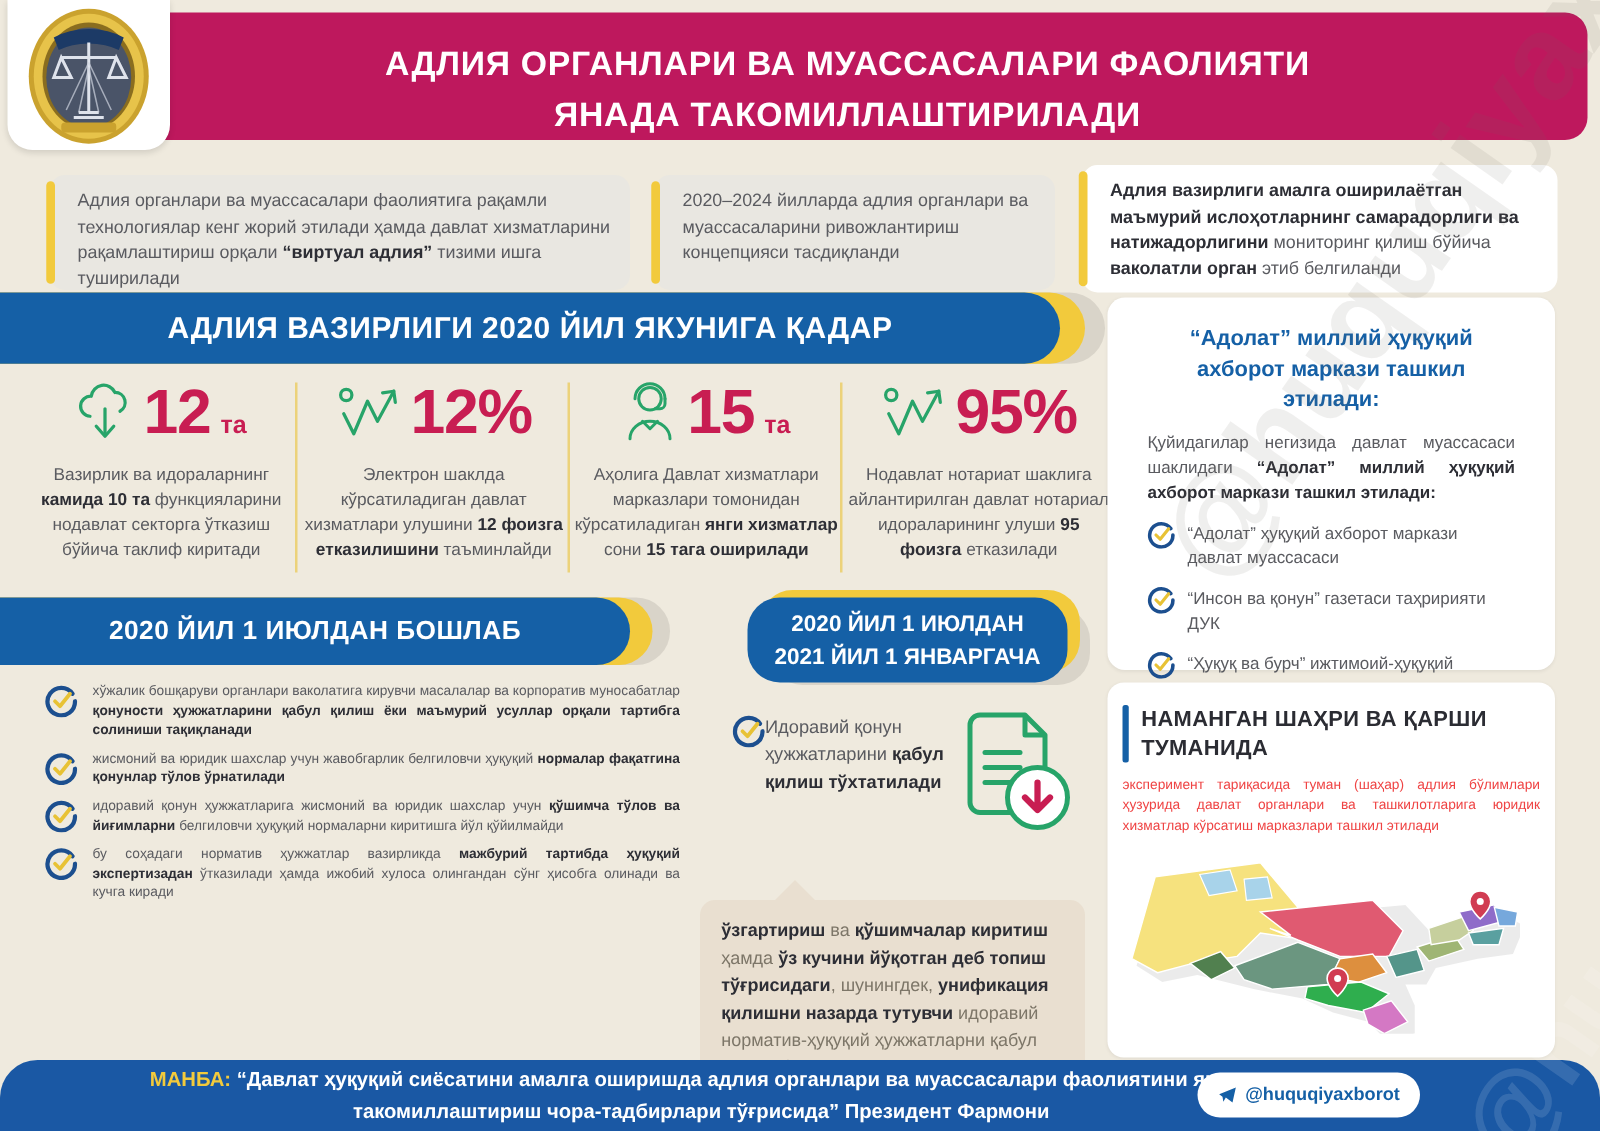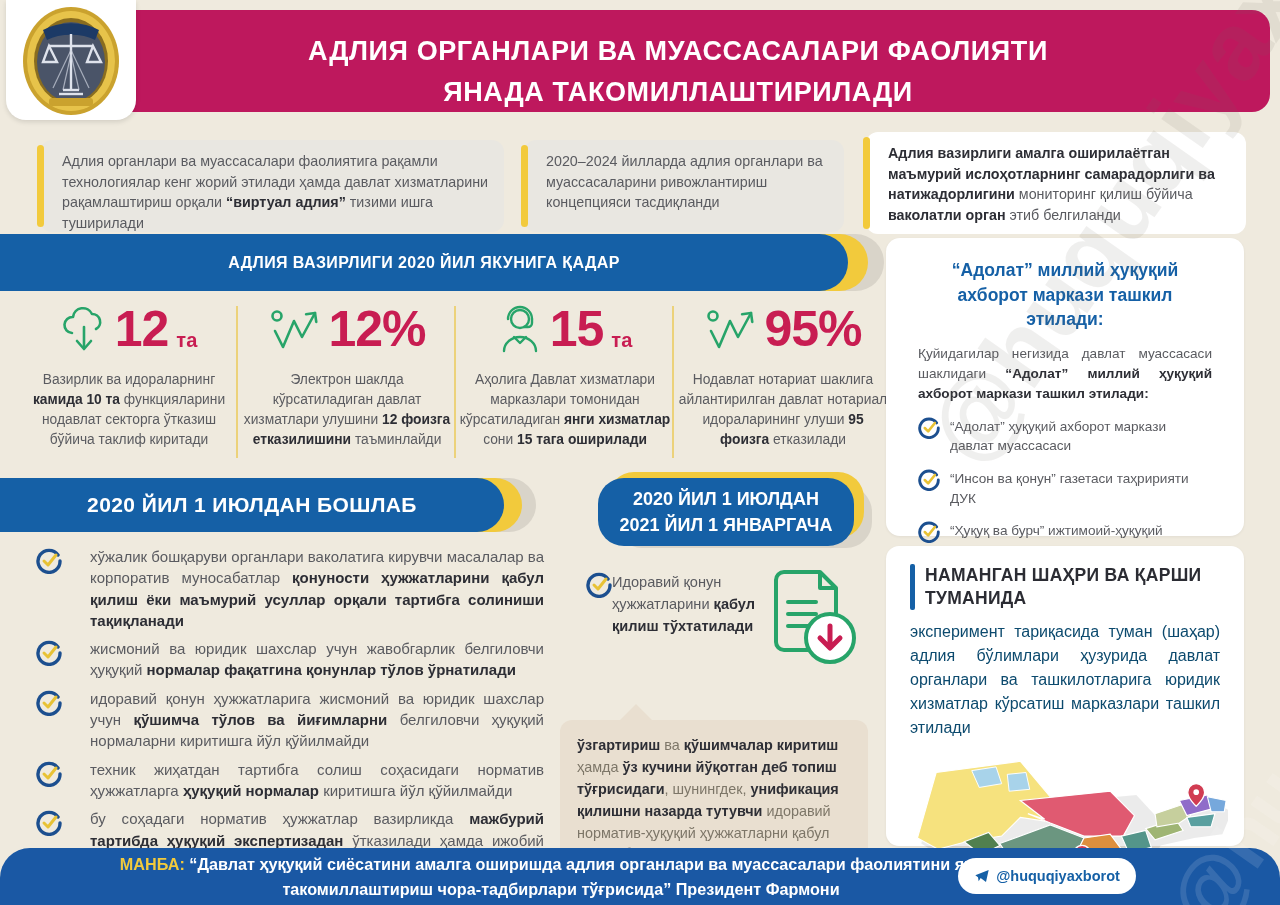--- a/index.html
+++ b/index.html
@@ -31,21 +31,21 @@
   .banner-wrap { position:absolute; }
   .banner-layer { position:absolute; top:0; left:0; height:100%; }
   .lay-gray { background:#d9d4c9; }
   .lay-yellow { background:#f2ca3c; }
   .lay-blue { background:#1560a6; display:flex; align-items:center; justify-content:center; text-align:center;
     color:#fff; font-weight:800; }
 
   .deadline-banner { left:0; top:234px; width:884px; height:57px; }
   .deadline-banner .lay-gray { width:884px; border-radius:0 29px 29px 0; }
   .deadline-banner .lay-yellow { width:868px; border-radius:0 29px 29px 0; }
-  .deadline-banner .lay-blue { width:848px; border-radius:0 29px 29px 0; font-size:16px; letter-spacing:0.4px; }
+  .deadline-banner .lay-blue { width:848px; border-radius:0 29px 29px 0; font-size:24px; letter-spacing:0.4px; }
 
   .july-banner { left:0; top:478px; width:536px; height:54px; }
   .july-banner .lay-gray { width:536px; border-radius:0 27px 27px 0; }
   .july-banner .lay-yellow { width:522px; border-radius:0 27px 27px 0; }
   .july-banner .lay-blue { width:504px; border-radius:0 27px 27px 0; font-size:21px; letter-spacing:0.4px; }
 
   .mid-banner { left:598px; top:478px; width:278px; height:68px; }
   .mid-banner .lay-gray { left:18px; top:8px; width:256px; height:62px; border-radius:26px; }
   .mid-banner .lay-yellow { left:10px; top:-6px; width:256px; height:66px; border-radius:26px; }
   .mid-banner .lay-blue { width:256px; height:68px; border-radius:26px; font-size:18px; line-height:1.45; }
@@ -61,30 +61,30 @@
   .vsep1 { left:236px; } .vsep2 { left:454px; } .vsep3 { left:672px; }
 
   
   .card { position:absolute; background:#fff; border-radius:14px; box-shadow:0 1px 3px rgba(0,0,0,0.06); z-index:2; }
   .card-adolat { left:886px; top:238px; width:358px; height:298px; padding:20px 32px; }
   .card-adolat .ctitle { color:#1560a6; font-weight:800; font-size:17.5px; line-height:1.4; text-align:center; margin-bottom:12px; }
   .card-adolat .cintro { font-size:13.6px; line-height:1.5; color:#5a5b60; text-align:justify; margin-bottom:12px; }
   .citem { display:flex; gap:10px; margin-bottom:13px; font-size:13.6px; line-height:1.45; color:#5a5b60; }
   .citem .chk { flex:0 0 22px; }
 
-  .card-nam { left:886px; top:546px; width:358px; height:300px; padding:18px 24px;border-radius:13px; }
+  .card-nam { left:886px; top:546px; width:358px; height:300px; padding:18px 12px;border-radius:13px; }
   .nam-title { display:flex; gap:10px; margin-bottom:10px; }
   .nam-bar { flex:0 0 5px; background:#1560a6; border-radius:2px; }
   .nam-title-text { font-weight:800; font-size:17.5px; line-height:1.3; color:#2b2c33; letter-spacing:0.3px; }
-  .nam-body { font-size:16px; line-height:1.5; color:#0c4a6e; text-align:justify; }
+  .nam-body { font-size:11px; line-height:1.5; color:#ef4444; text-align:justify; }
   .nam-map { margin-top:8px; }
 
   
   .jlist { position:absolute; left:36px; top:546px; width:508px; }
-  .jitem { display:flex; gap:28px; margin-bottom:7px; font-size:15px; line-height:1.42; color:#5a5b60; text-align:justify; }
+  .jitem { display:flex; gap:12px; margin-bottom:7px; font-size:11px; line-height:1.42; color:#5a5b60; text-align:justify; }
   .jitem .chk { flex:0 0 26px; padding-top:2px; }
 
   
   .mid-item { position:absolute; left:586px; top:572px; width:180px; display:flex; 
     font-size:14.6px; line-height:1.5; color:#5a5b60; }
   .mid-item .chk { flex:0 0 26px; }
   .doc-icon { position:absolute; left:758px; top:566px; }
 
   .callout { position:absolute; left:560px; top:684px; width:308px; height:146px; background:#e9dfd0; border-radius:12px;
     padding:15px 17px; font-size:14.4px; line-height:1.52; color:#7d7668;margin-top:36px; }
@@ -275,29 +275,20 @@
       <span><span>жисмоний ва юридик шахслар учун жавобгарлик белгиловчи ҳуқуқий </span><span class="b">нормалар фақатгина қонунлар тўлов ўрнатилади</span></span>
     </div>
     <div class="jitem">
       <span class="chk">
         <svg width="26" height="26" viewBox="0 0 26 26" fill="none">
           <path d="M22 7 A11 11 0 1 0 24 13" stroke="#1c4f8f" stroke-width="3.4" stroke-linecap="round"></path>
           <path d="M8 13 l4 4 l8-10" stroke="#e8c235" stroke-width="3" stroke-linecap="round" stroke-linejoin="round"></path>
         </svg>
       </span>
       <span><span>идоравий қонун ҳужжатларига жисмоний ва юридик шахслар учун </span><span class="b">қўшимча тўлов ва йиғимларни</span><span> белгиловчи ҳуқуқий нормаларни киритишга йўл қўйилмайди</span></span>
-    </div>
-    <div class="jitem">
-      <span class="chk">
-        <svg width="26" height="26" viewBox="0 0 26 26" fill="none">
-          <path d="M22 7 A11 11 0 1 0 24 13" stroke="#1c4f8f" stroke-width="3.4" stroke-linecap="round"></path>
-          <path d="M8 13 l4 4 l8-10" stroke="#e8c235" stroke-width="3" stroke-linecap="round" stroke-linejoin="round"></path>
-        </svg>
-      </span>
-      <span><span>техник жиҳатдан тартибга солиш соҳасидаги норматив ҳужжатларга </span><span class="b">ҳуқуқий нормалар</span><span> киритишга йўл қўйилмайди</span></span>
     </div>
     <div class="jitem">
       <span class="chk">
         <svg width="26" height="26" viewBox="0 0 26 26" fill="none">
           <path d="M22 7 A11 11 0 1 0 24 13" stroke="#1c4f8f" stroke-width="3.4" stroke-linecap="round"></path>
           <path d="M8 13 l4 4 l8-10" stroke="#e8c235" stroke-width="3" stroke-linecap="round" stroke-linejoin="round"></path>
         </svg>
       </span>
       <span><span>бу соҳадаги норматив ҳужжатлар вазирликда </span><span class="b">мажбурий тартибда ҳуқуқий экспертизадан</span><span> ўтказилади ҳамда ижобий хулоса олингандан сўнг ҳисобга олинади ва кучга киради</span></span>
     </div>

